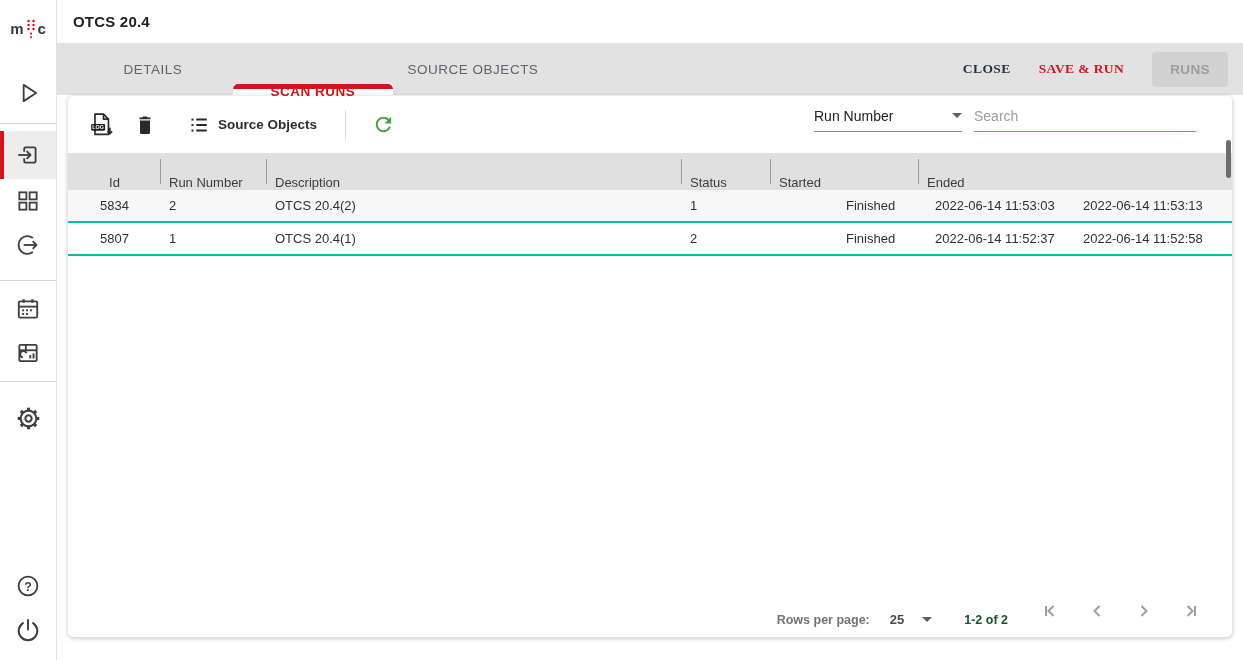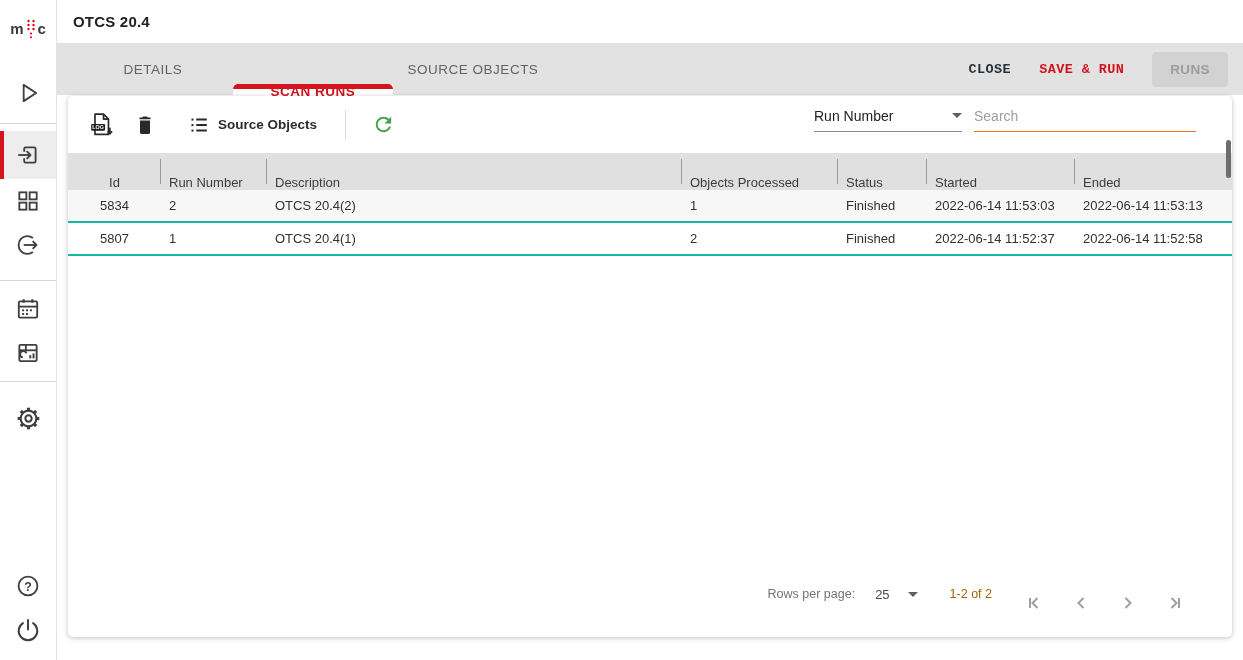--- a/index.html
+++ b/index.html
@@ -25,21 +25,21 @@
   
   .tabstrip { position:absolute; left:57px; top:43px; right:0; height:52px; background:#e2e2e2;
               display:flex; align-items:center; }
   .tabs { display:flex; margin-left:16px; }
   .tab { width:160px; display:flex; align-items:center; justify-content:center; font-size:13.5px;
          font-weight:500; letter-spacing:.5px; color:#5f6368; position:relative; cursor:pointer; }
   .tab.active { background:#fff; color:var(--accent); font-weight:700;margin-top:44px; }
   .tab.active::before { content:''; position:absolute; top:0; left:0; right:0; height:5px;
                         background:var(--accent); border-radius:5px 5px 0 0; }
   .strip-actions { margin-left:auto; display:flex; align-items:center; gap:28px; padding-right:15px; }
-  .text-btn { font-size:13.5px; font-weight:700; letter-spacing:.4px; color:#263238; background:none; border:none; cursor:pointer; font-family:Liberation Mono, monospace; }
+  .text-btn { font-size:13.5px; font-weight:700; letter-spacing:.4px; color:#263238; background:none; border:none; cursor:pointer; font-family:Liberation Serif, serif; }
   .text-btn.red { color:var(--accent); }
   .save-btn { background:#d2d2d2; color:#9d9d9d; border:none; border-radius:4px; padding:10px 18px;
               font-size:13.5px; font-weight:700; letter-spacing:.4px; font-family:inherit; }
 
   
   .card { position:absolute; left:68px; top:96px; width:1164px; height:541px; background:#fff;
           border-radius:5px; box-shadow:0 1px 5px rgba(0,0,0,.25); }
 
   .card-toolbar { height:57px; display:flex; align-items:center; padding-left:12px; }
   .icon-btn { width:42px; height:42px; display:flex; align-items:center; justify-content:center;
@@ -70,25 +70,25 @@
         border-bottom:2px solid #14b8a6; cursor:pointer; }
   .tr.alt { background:#f7f7f7; }
   .td { padding-left:8px; overflow:hidden; white-space:nowrap; }
   .td.c0 { display:flex; justify-content:center; padding-left:0; }
 
   .scroll-thumb { position:absolute; top:44px; right:1px; width:5px; height:38px; background:#6d6d6d;
                   border-radius:3px; cursor:pointer; }
 
   
   .tfoot { position:absolute; left:0; right:0; bottom:10px; height:40px; display:flex;
-           align-items:flex-start; justify-content:flex-end; font-size:12.5px; color:#737373; padding-right:34px; }
+           align-items:flex-end; justify-content:flex-end; font-size:12.5px; color:#737373; padding-right:18px;font-weight:bold; }
   .rpp-label { margin-right:20px; }
   .rpp-select { display:flex; align-items:center; gap:18px; cursor:pointer; margin-right:32px; }
   .rpp-val { font-size:13px; color:#4a4a4a; }
-  .range { margin-right:18px; color:#a16207; }
+  .range { margin-right:18px; color:#14532d; }
   .pg-btn { width:47px; height:32px; display:flex; align-items:center; justify-content:center;
             background:none; border:none; cursor:pointer; }
 </style>
 </head>
 <body>
 
 <div class="sidebar">
   <div class="logo">
     <span class="ltr">m</span>
     <svg width="12" height="23" viewBox="0 0 12 23">
@@ -295,23 +295,20 @@
   <div class="thead">
     <div class="th c0">
         <span>Id</span>
       </div>
     <div class="th c1">
         <span>Run Number</span>
       </div>
     <div class="th c2">
         <span>Description</span>
       </div>
-    <div class="th c3">
-        <span>Objects Processed</span>
-      </div>
     <div class="th c4">
         <span>Status</span>
       </div>
     <div class="th c5">
         <span>Started</span>
       </div>
     <div class="th c6">
         <span>Ended</span>
       </div>
   </div>

